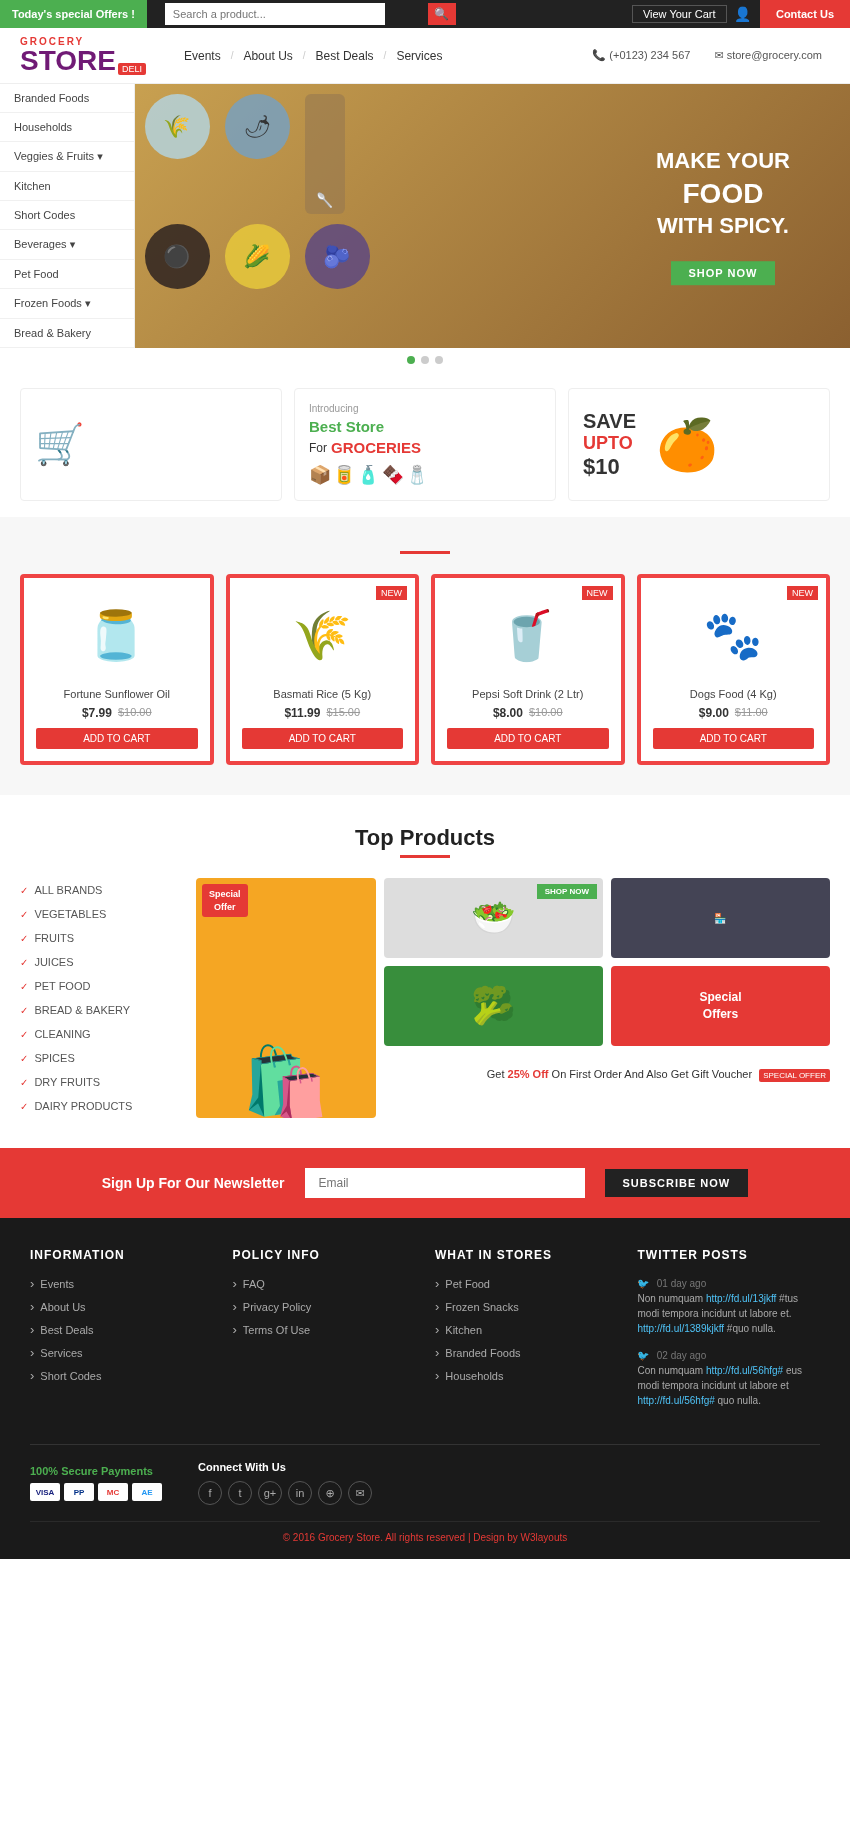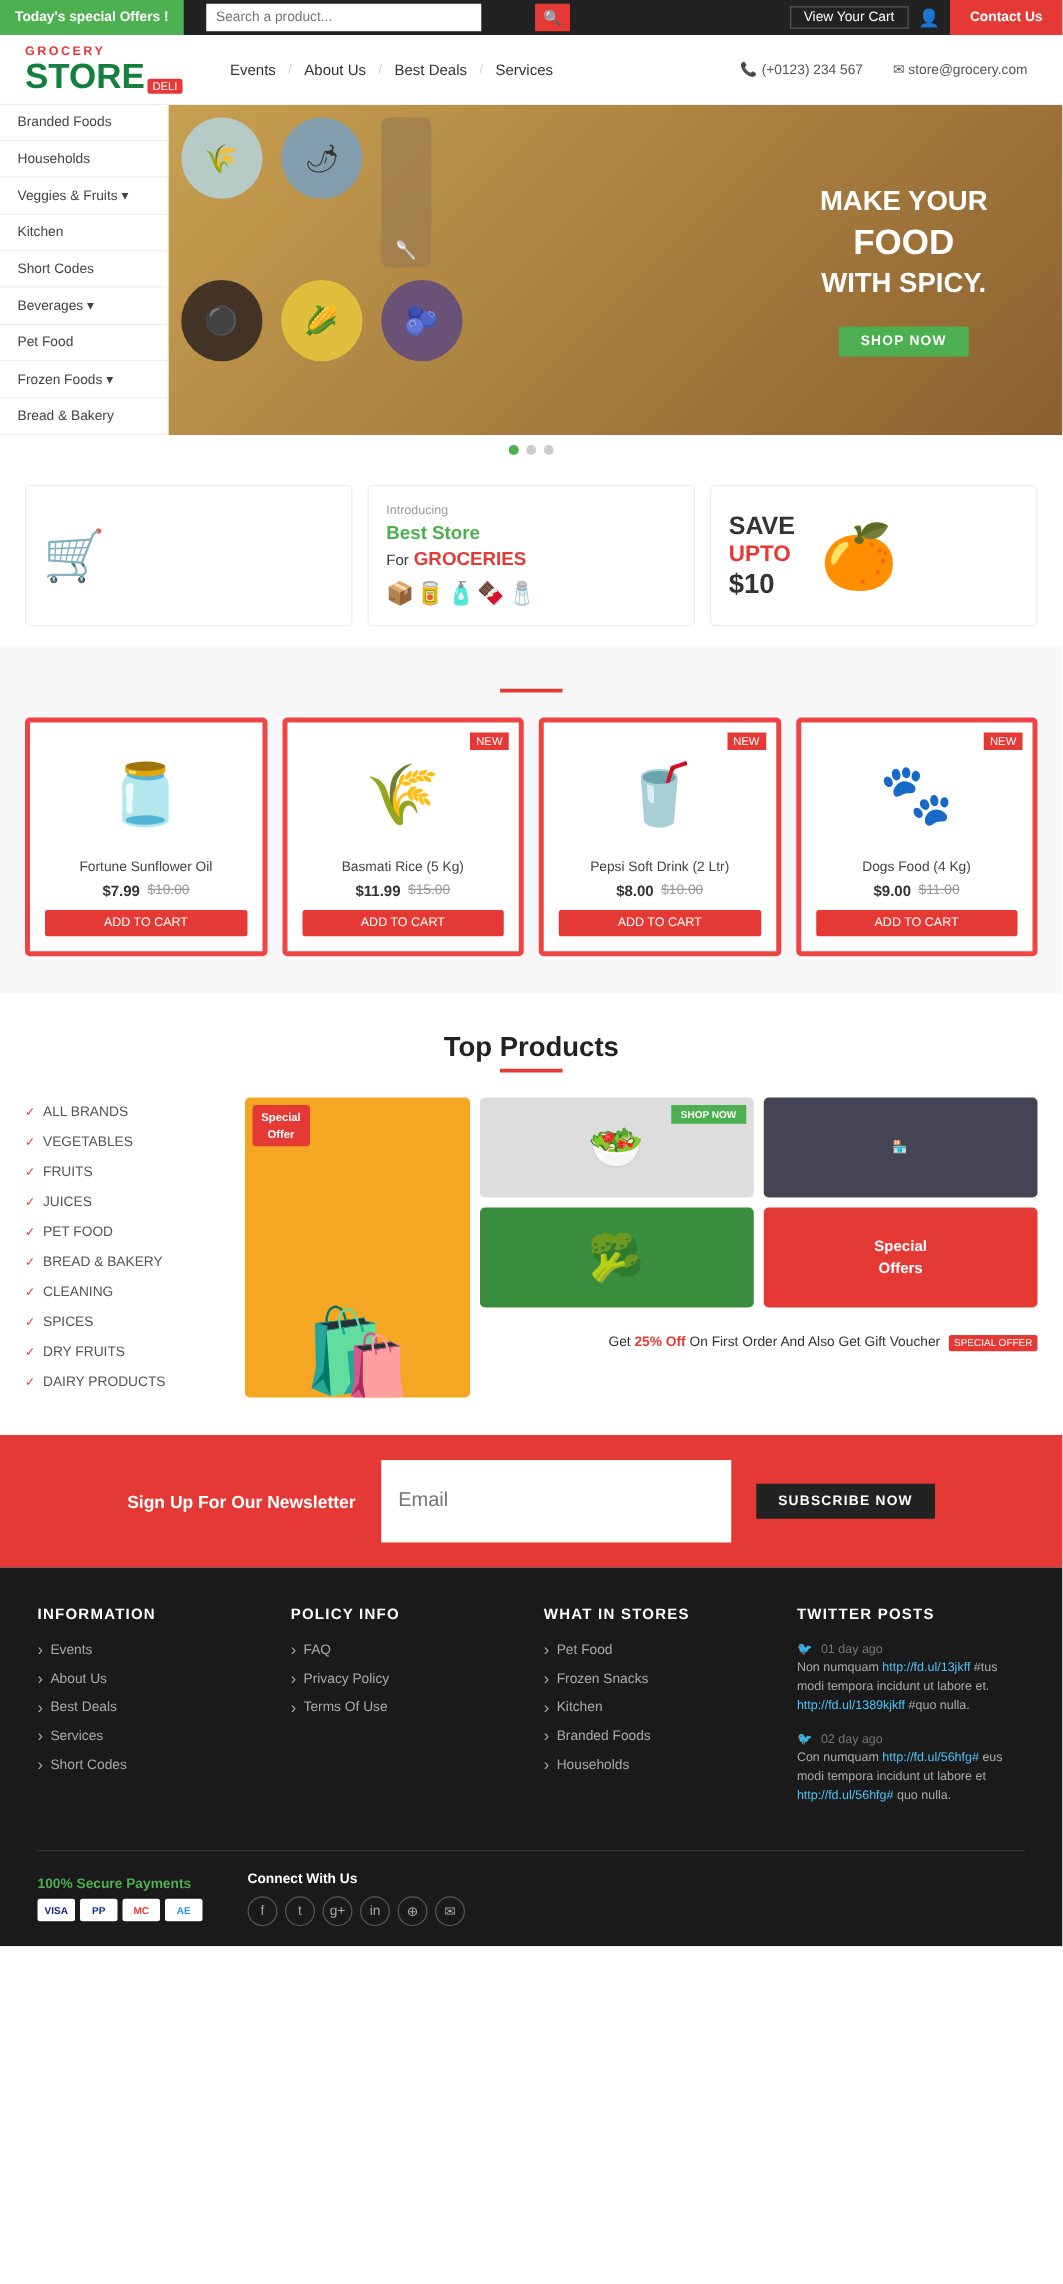--- a/index.html
+++ b/index.html
@@ -12,21 +12,21 @@
     .top-bar-search input { width: 220px; height: 22px; border: none; padding: 0 8px; font-size: 11px; }
     .top-bar-search button { background: #e53935; border: none; color: #fff; height: 22px; width: 28px; cursor: pointer; font-size: 12px; }
     .top-bar-cart { color: #fff; font-size: 11px; border: 1px solid #555; padding: 2px 10px; cursor: pointer; }
     .top-bar-user { color: #fff; font-size: 14px; cursor: pointer; }
     .top-bar-contact { background: #e53935; color: #fff; font-size: 11px; font-weight: bold; padding: 0 16px; height: 100%; display: flex; align-items: center; margin-right: -10px; margin-left: auto; cursor: pointer; }
 
     
     .header { display: flex; align-items: center; padding: 8px 20px; border-bottom: 1px solid #eee; }
     .logo { margin-right: 30px; }
     .logo-grocery { color: #e53935; font-size: 10px; font-weight: bold; letter-spacing: 2px; }
-    .logo-store { font-size: 28px; font-weight: 900; color: #15803d; line-height: 1; }
+    .logo-store { font-size: 28px; font-weight: 900; color: #701a75; line-height: 1; }
     .logo-deli { background: #e53935; color: #fff; font-size: 9px; padding: 1px 4px; border-radius: 2px; margin-left: 2px; }
     .nav { display: flex; align-items: center; gap: 2px; flex: 1; }
     .nav a { color: #333; text-decoration: none; font-size: 12px; padding: 0 8px; }
     .nav span { color: #ccc; font-size: 10px; }
     .header-contact { display: flex; align-items: center; gap: 16px; font-size: 11px; color: #555; }
     .header-contact span { margin-right: 4px; }
 
     
     .main-content { display: flex; }
 
@@ -78,21 +78,21 @@
     .top-cat-list ul { list-style: none; }
     .top-cat-list ul li { padding: 6px 0; display: flex; align-items: center; gap: 6px; font-size: 11px; color: #555; }
     .top-cat-list ul li::before { content: '✓'; color: #e53935; font-size: 10px; }
     .gift-banner { margin-top: 10px; font-size: 11px; color: #333; text-align: right; padding: 4px 0; }
     .gift-pct { color: #e53935; font-weight: bold; }
     .gift-badge { background: #e53935; color: #fff; font-size: 8px; padding: 2px 4px; border-radius: 2px; margin-left: 4px; }
 
     
     .newsletter { background: #e53935; padding: 20px; display: flex; align-items: center; justify-content: center; gap: 20px; }
     .newsletter-label { color: #fff; font-size: 14px; font-weight: bold; }
-    .newsletter input { padding: 24px 14px; width: 280px; border: none; font-size: 16px; }
+    .newsletter input { padding: 8px 14px; width: 280px; border: none; font-size: 12px; }
     .newsletter button { background: #222; color: #fff; border: none; padding: 8px 18px; font-size: 11px; font-weight: bold; cursor: pointer; letter-spacing: 1px; }
 
     
     .footer { background: #1a1a1a; color: #aaa; padding: 30px 30px 16px; }
     .footer-cols { display: flex; gap: 20px; margin-bottom: 24px; }
     .footer-col { flex: 1; }
     .footer-col h4 { color: #fff; font-size: 12px; font-weight: bold; margin-bottom: 14px; letter-spacing: 1px; }
     .footer-col ul { list-style: none; }
     .footer-col ul li { margin-bottom: 8px; font-size: 11px; color: #aaa; display: flex; align-items: center; gap: 6px; cursor: pointer; }
     .footer-col ul li::before { content: '›'; color: #aaa; font-size: 13px; }
@@ -424,13 +424,17 @@
         <div class="social-icon">f</div>
         <div class="social-icon">t</div>
         <div class="social-icon">g+</div>
         <div class="social-icon">in</div>
         <div class="social-icon">⊕</div>
         <div class="social-icon">✉</div>
       </div>
     </div>
   </div>
 
+  <div class="footer-copyright">
+    <span>© 2016 Grocery Store. All rights reserved | Design by</span>
+    <span style="color:#e53935;">W3layouts</span>
+  </div>
 </div>
 
 </body></html>

